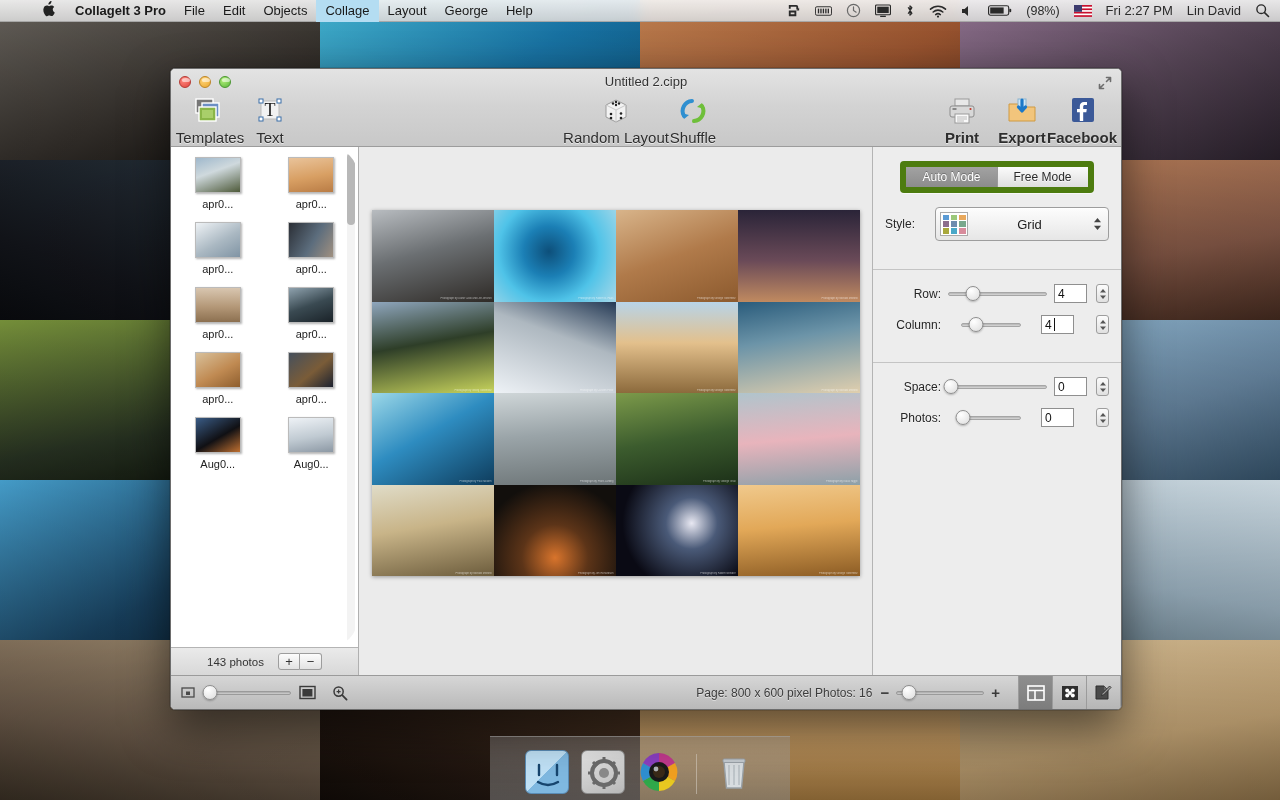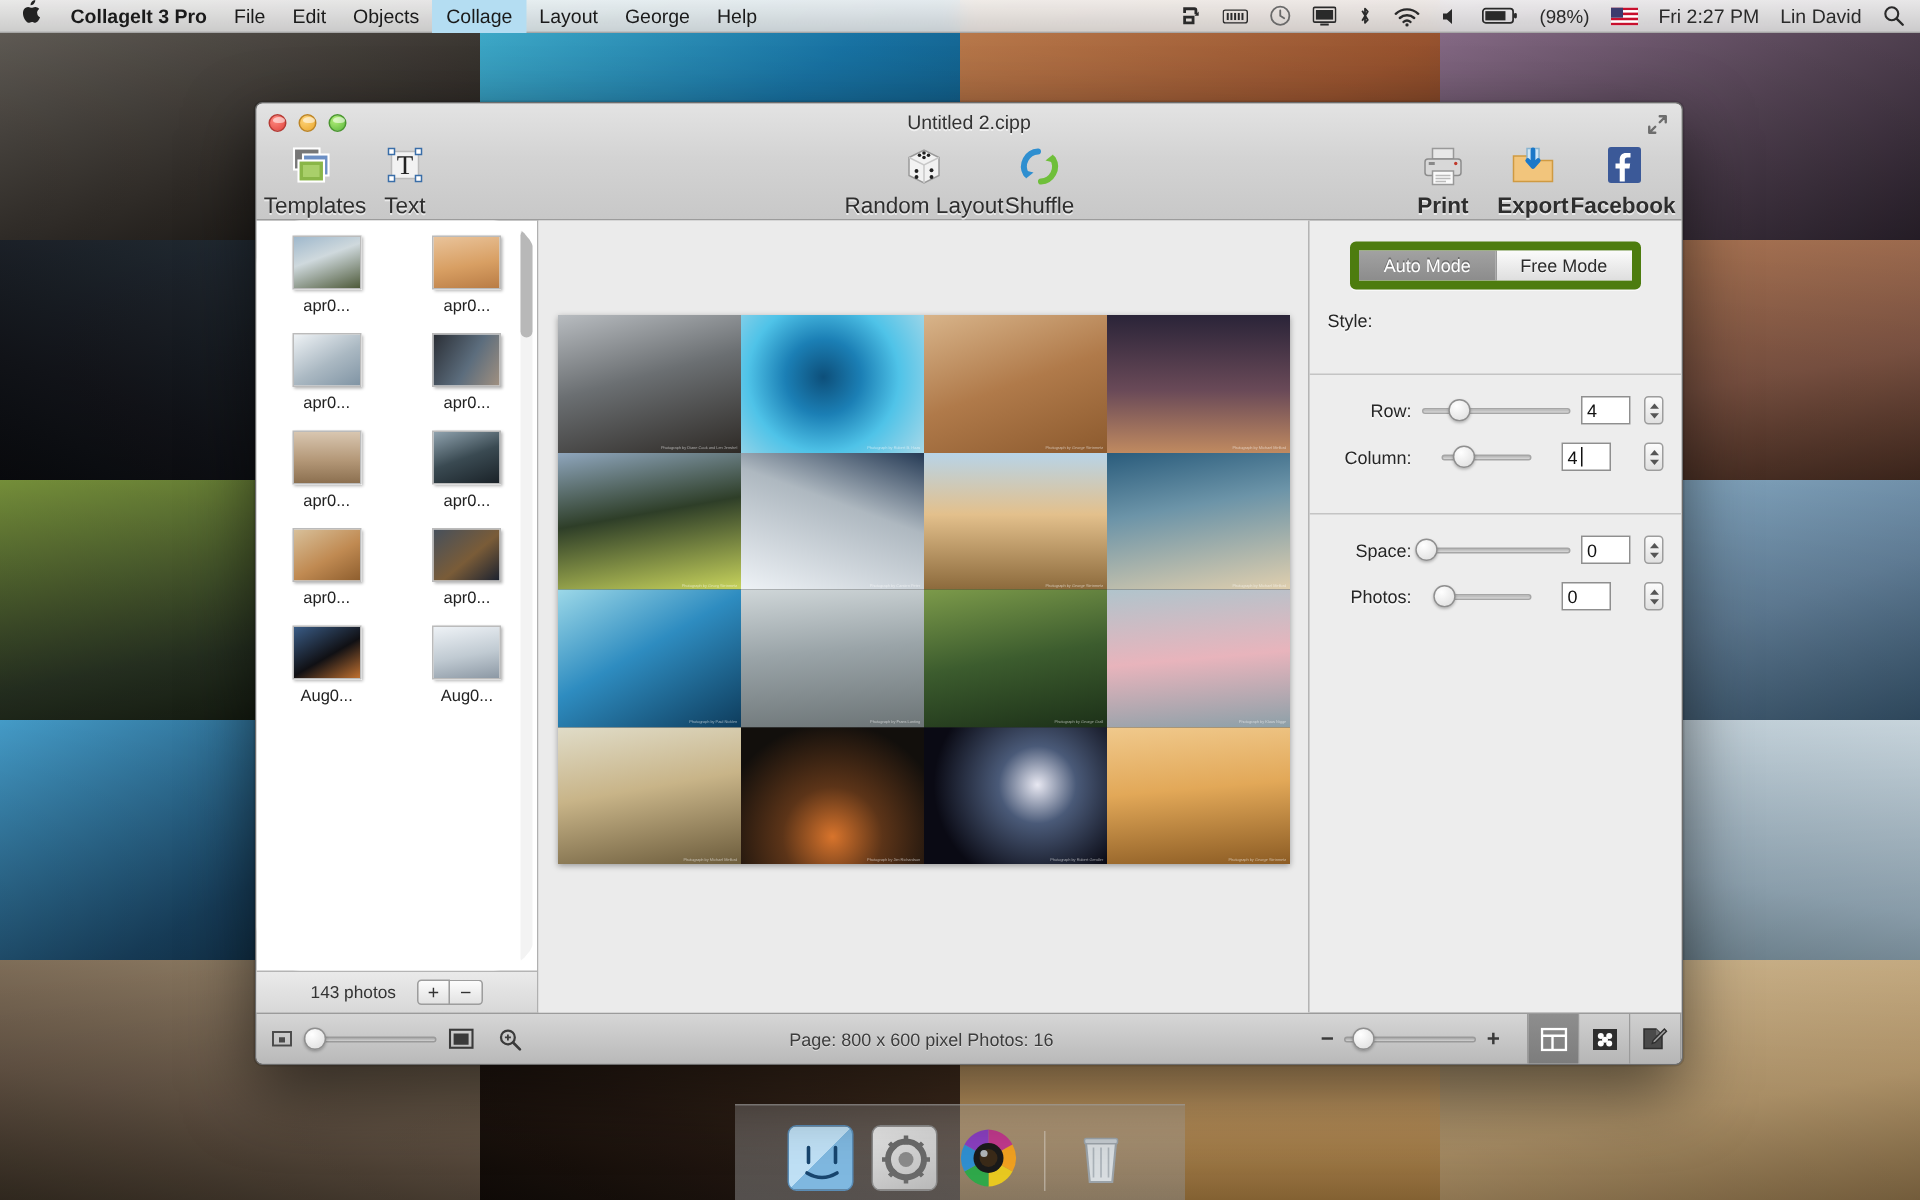--- a/index.html
+++ b/index.html
@@ -21,20 +21,21 @@
   }
 
   
   #menubar {
     position: absolute; top: 0; left: 0; width: 1280px; height: 22px;
     background: linear-gradient(to bottom, rgba(243,243,243,0.93), rgba(214,214,214,0.92));
     border-bottom: 1px solid rgba(140,140,140,0.7);
     display: flex; align-items: center;
     font-size: 13px; color: #1a1a1a; z-index: 50;
     backdrop-filter: blur(6px);
+    padding-left: 28px;
   }
   #menubar .apple { padding: 0 11px 0 13px; font-size: 15px; line-height: 1; position: relative; top: -1px; }
   .menu-item { padding: 0 9px; height: 22px; line-height: 22px; white-space: nowrap; cursor: default; }
   .menu-item.bold { font-weight: bold; }
   .menu-item.active { background: #b4ddf2; }
   #menubar .spacer { flex: 1; }
   .status-item {
     padding: 0 7px; height: 22px; display: flex; align-items: center;
     font-size: 12.5px; color: #2a2a2a; white-space: nowrap;
   }
@@ -233,21 +234,21 @@
 
   
   #statusbar {
     height: 34px; flex: none; display: flex; align-items: center;
     background: linear-gradient(to bottom, #d6d6d6, #b9b9b9);
     border-top: 1px solid #9b9b9b; padding: 0 0 0 10px; gap: 8px;
   }
   .sb-icon { display: flex; align-items: center; justify-content: center; cursor: pointer; }
   .thumbslider { width: 88px; height: 16px; position: relative; display: flex; align-items: center; }
   .sb-label {
-    flex: 1; text-align: center; font-size: 12px; color: #3c3c3c;
+    flex: 1; text-align: right; font-size: 12px; color: #3c3c3c;
     text-shadow: 0 1px 0 rgba(255,255,255,0.5); white-space: nowrap;
   }
   .zoomctl { display: flex; align-items: center; gap: 7px; padding-right: 10px; }
   .zoomctl .sym { font-size: 15px; color: #3a3a3a; font-weight: bold; line-height: 1; cursor: pointer; }
   .viewmodes { display: flex; height: 34px; border-left: 1px solid #9b9b9b; }
   .vm {
     width: 34px; display: flex; align-items: center; justify-content: center;
     border-right: 1px solid #9b9b9b; cursor: pointer;
     background: linear-gradient(to bottom, #d0d0d0, #b5b5b5);
   }
@@ -629,20 +630,40 @@
     <div id="inspector">
       <div class="insp-section">
         <div class="seg-wrap">
           <div class="segmented">
             <div class="seg on">Auto Mode</div>
             <div class="seg">Free Mode</div>
           </div>
         </div>
         <div class="row">
           <span class="lab">Style:</span>
+          <div class="popup">
+            <span class="style-swatch">
+              <i style="background:#5b9bd5"></i>
+                <i style="background:#9bc87a"></i>
+                <i style="background:#e8a85c"></i>
+              <i style="background:#8c6e8c"></i>
+                <i style="background:#6e8cae"></i>
+                <i style="background:#7aa88c"></i>
+              <i style="background:#a8a83c"></i>
+                <i style="background:#4aa8c8"></i>
+                <i style="background:#d88c9c"></i>
+            </span>
+            <span class="pv">Grid</span>
+            <span class="stepper-arrows">
+              <svg width="9" height="14" viewBox="0 0 9 14">
+                  <path d="M4.5 1L8 5.2H1z" fill="#444"></path>
+                  <path d="M4.5 13L8 8.8H1z" fill="#444"></path>
+                </svg>
+            </span>
+          </div>
         </div>
       </div>
 
       <div class="insp-section">
         <div class="row">
           <span class="lab lab-w">Row:</span>
           <span class="slider">
             <span class="track"></span>
             <span class="knob" style="left:25%"></span>
           </span>

